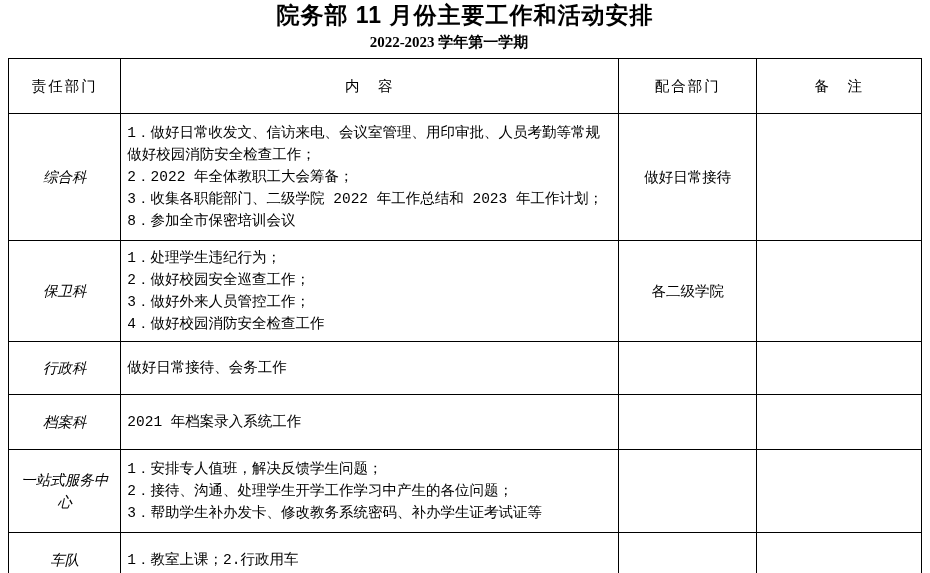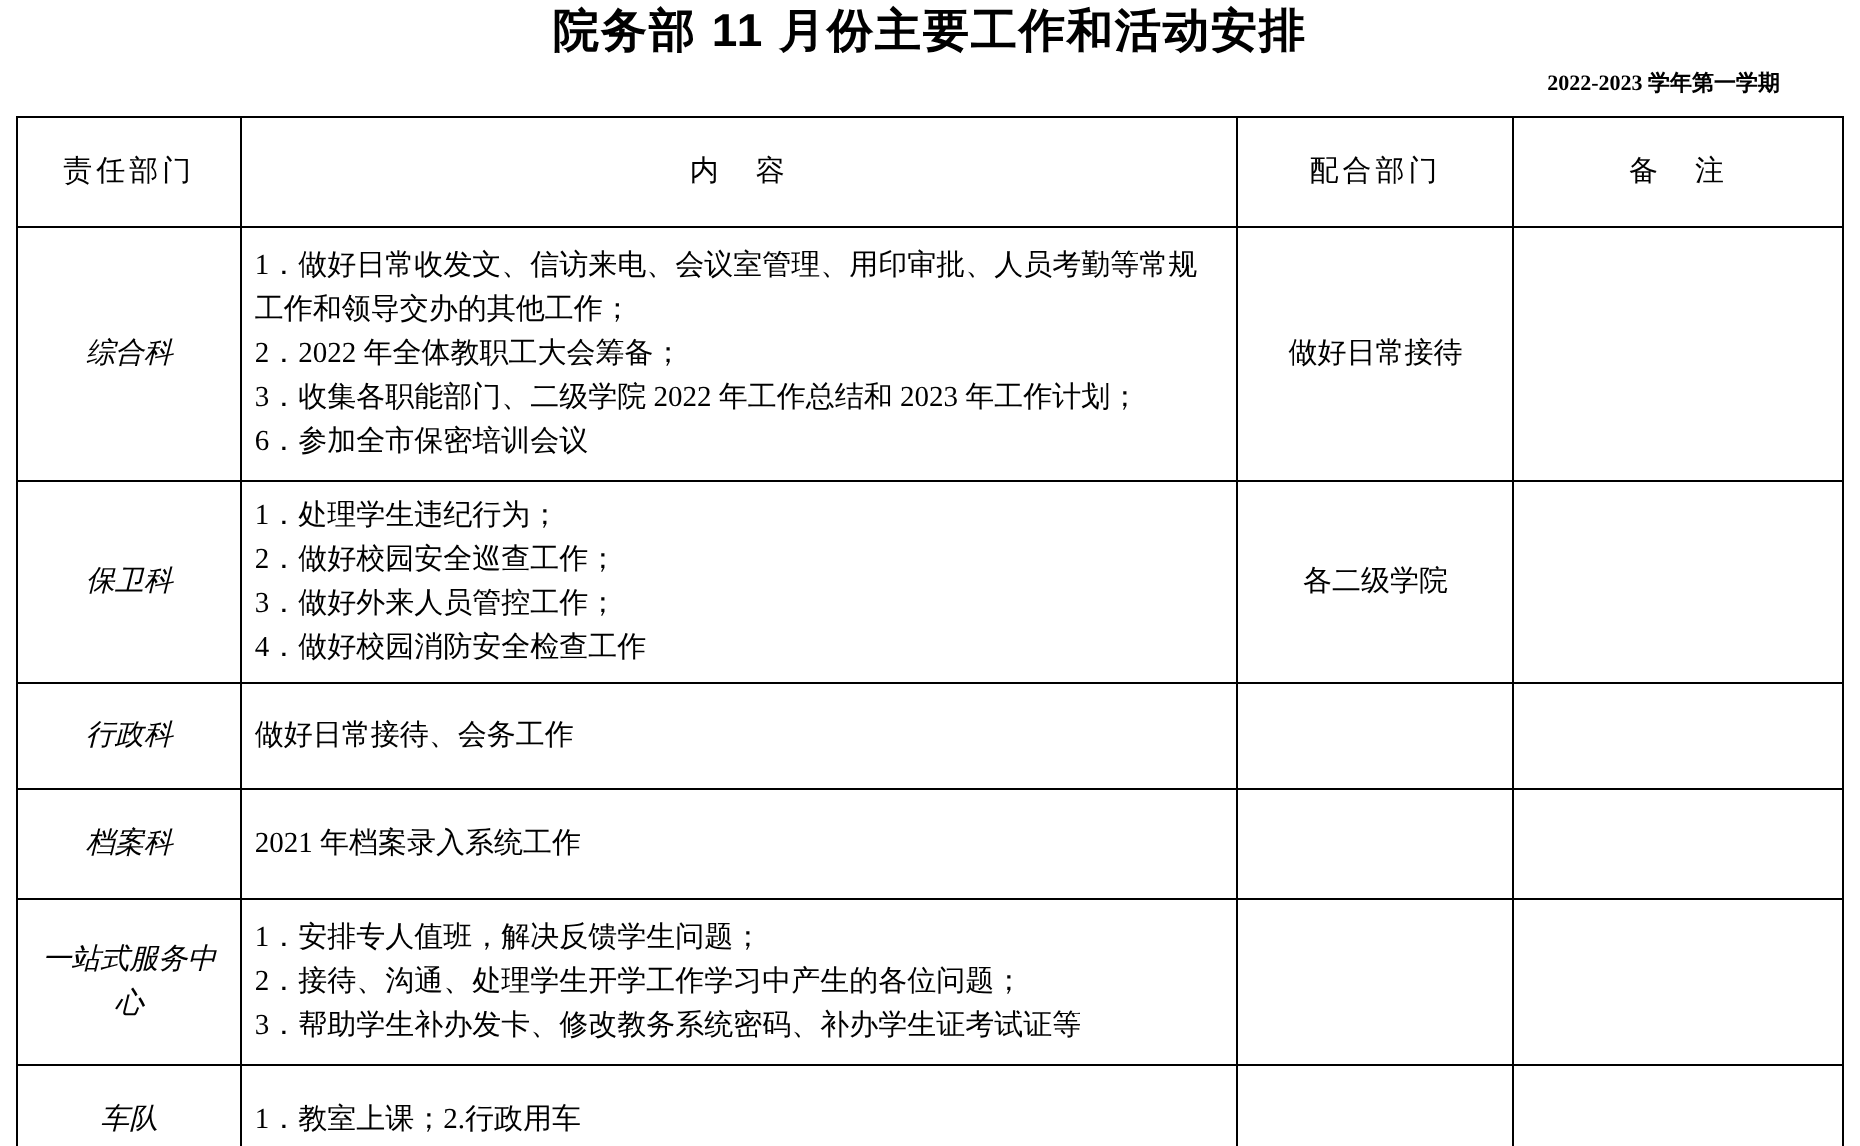--- a/index.html
+++ b/index.html
@@ -24,24 +24,24 @@
   .doc-title {
     text-align: center;
     font-family: "Liberation Sans", "DejaVu Sans", sans-serif;
     font-weight: bold;
     font-size: 23px;
     letter-spacing: 1px;
     margin: 0 0 2px 0;
     line-height: 30px;
   }
   .doc-subtitle {
-    text-align: right;
+    text-align: center;
     font-family: "Liberation Serif", "DejaVu Serif", serif;
     font-weight: bold;
-    font-size: 11px;
+    font-size: 15px;
     margin: 0 32px 6px 0;
     line-height: 20px;
   }
   table.sched {
     border-collapse: collapse;
     width: 914px;
     margin: 0 auto;
     table-layout: fixed;
   }
   table.sched td, table.sched th {
@@ -72,20 +72,21 @@
   td.coop {
     text-align: center;
     font-size: 15px;
   }
   td.remark { }
   td.content {
     text-align: left;
     font-size: 14px;
     line-height: 23px;
     padding-left: 10px;
+    font-family: Liberation Mono, monospace;
   }
   td.content .line {
     white-space: nowrap;
   }
   .r1 td { height: 118px; }
   .r2 td { height: 92px; }
   .r3 td { height: 44px; }
   .r4 td { height: 46px; }
   .r5 td { height: 74px; }
   .r6 td { height: 46px; }
@@ -111,24 +112,24 @@
         <th>内　容</th>
         <th>配合部门</th>
         <th>备　注</th>
       </tr>
     </thead>
     <tbody>
       <tr class="r1">
         <td class="dept">综合科</td>
         <td class="content">
           <div class="line">1．做好日常收发文、信访来电、会议室管理、用印审批、人员考勤等常规</div>
-          <div class="line">工作和领导交办的其他工作；</div>
+          <div class="line">做好校园消防安全检查工作；</div>
           <div class="line">2．2022 年全体教职工大会筹备；</div>
           <div class="line">3．收集各职能部门、二级学院 2022 年工作总结和 2023 年工作计划；</div>
-          <div class="line">6．参加全市保密培训会议</div>
+          <div class="line">8．参加全市保密培训会议</div>
         </td>
         <td class="coop">做好日常接待</td>
         <td class="remark"></td>
       </tr>
       <tr class="r2">
         <td class="dept">保卫科</td>
         <td class="content">
           <div class="line">1．处理学生违纪行为；</div>
           <div class="line">2．做好校园安全巡查工作；</div>
           <div class="line">3．做好外来人员管控工作；</div>

